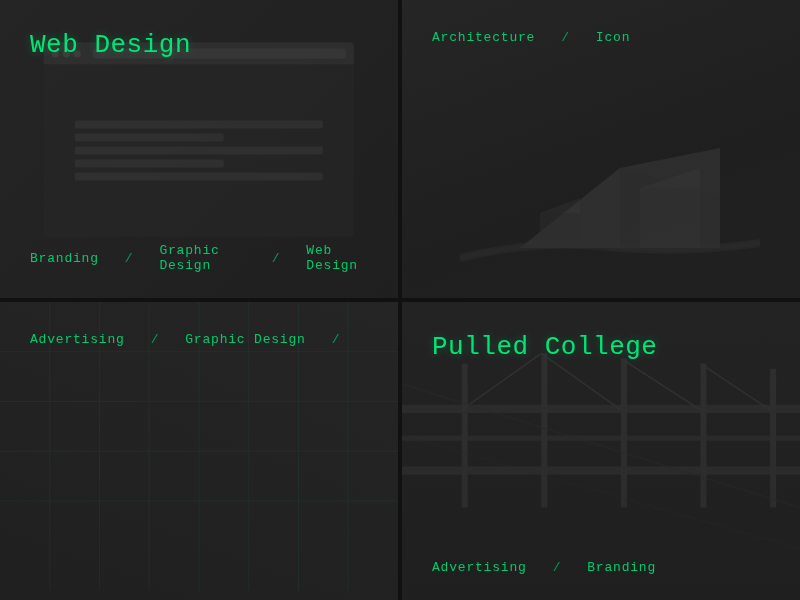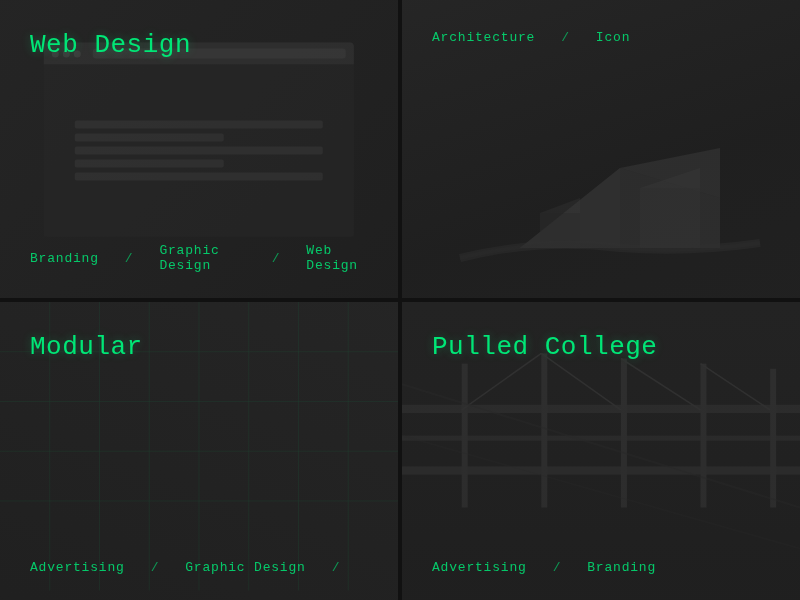--- a/index.html
+++ b/index.html
@@ -261,21 +261,20 @@
         <line x1="50" y1="0" x2="50" y2="290"></line>
         <line x1="100" y1="0" x2="100" y2="290"></line>
         <line x1="150" y1="0" x2="150" y2="290"></line>
         <line x1="200" y1="0" x2="200" y2="290"></line>
         <line x1="250" y1="0" x2="250" y2="290"></line>
         <line x1="300" y1="0" x2="300" y2="290"></line>
         <line x1="350" y1="0" x2="350" y2="290"></line>
       </g>
     </svg>
     <div class="card-content">
-      <div class="card-title">Modular</div>
       <div class="card-tags">
         <span class="tag">Advertising</span>
         <span class="tag-sep">/</span>
         <span class="tag">Graphic Design</span>
         <span class="tag-sep">/</span>
       </div>
     </div>
   </div>
 
   <div class="card">

